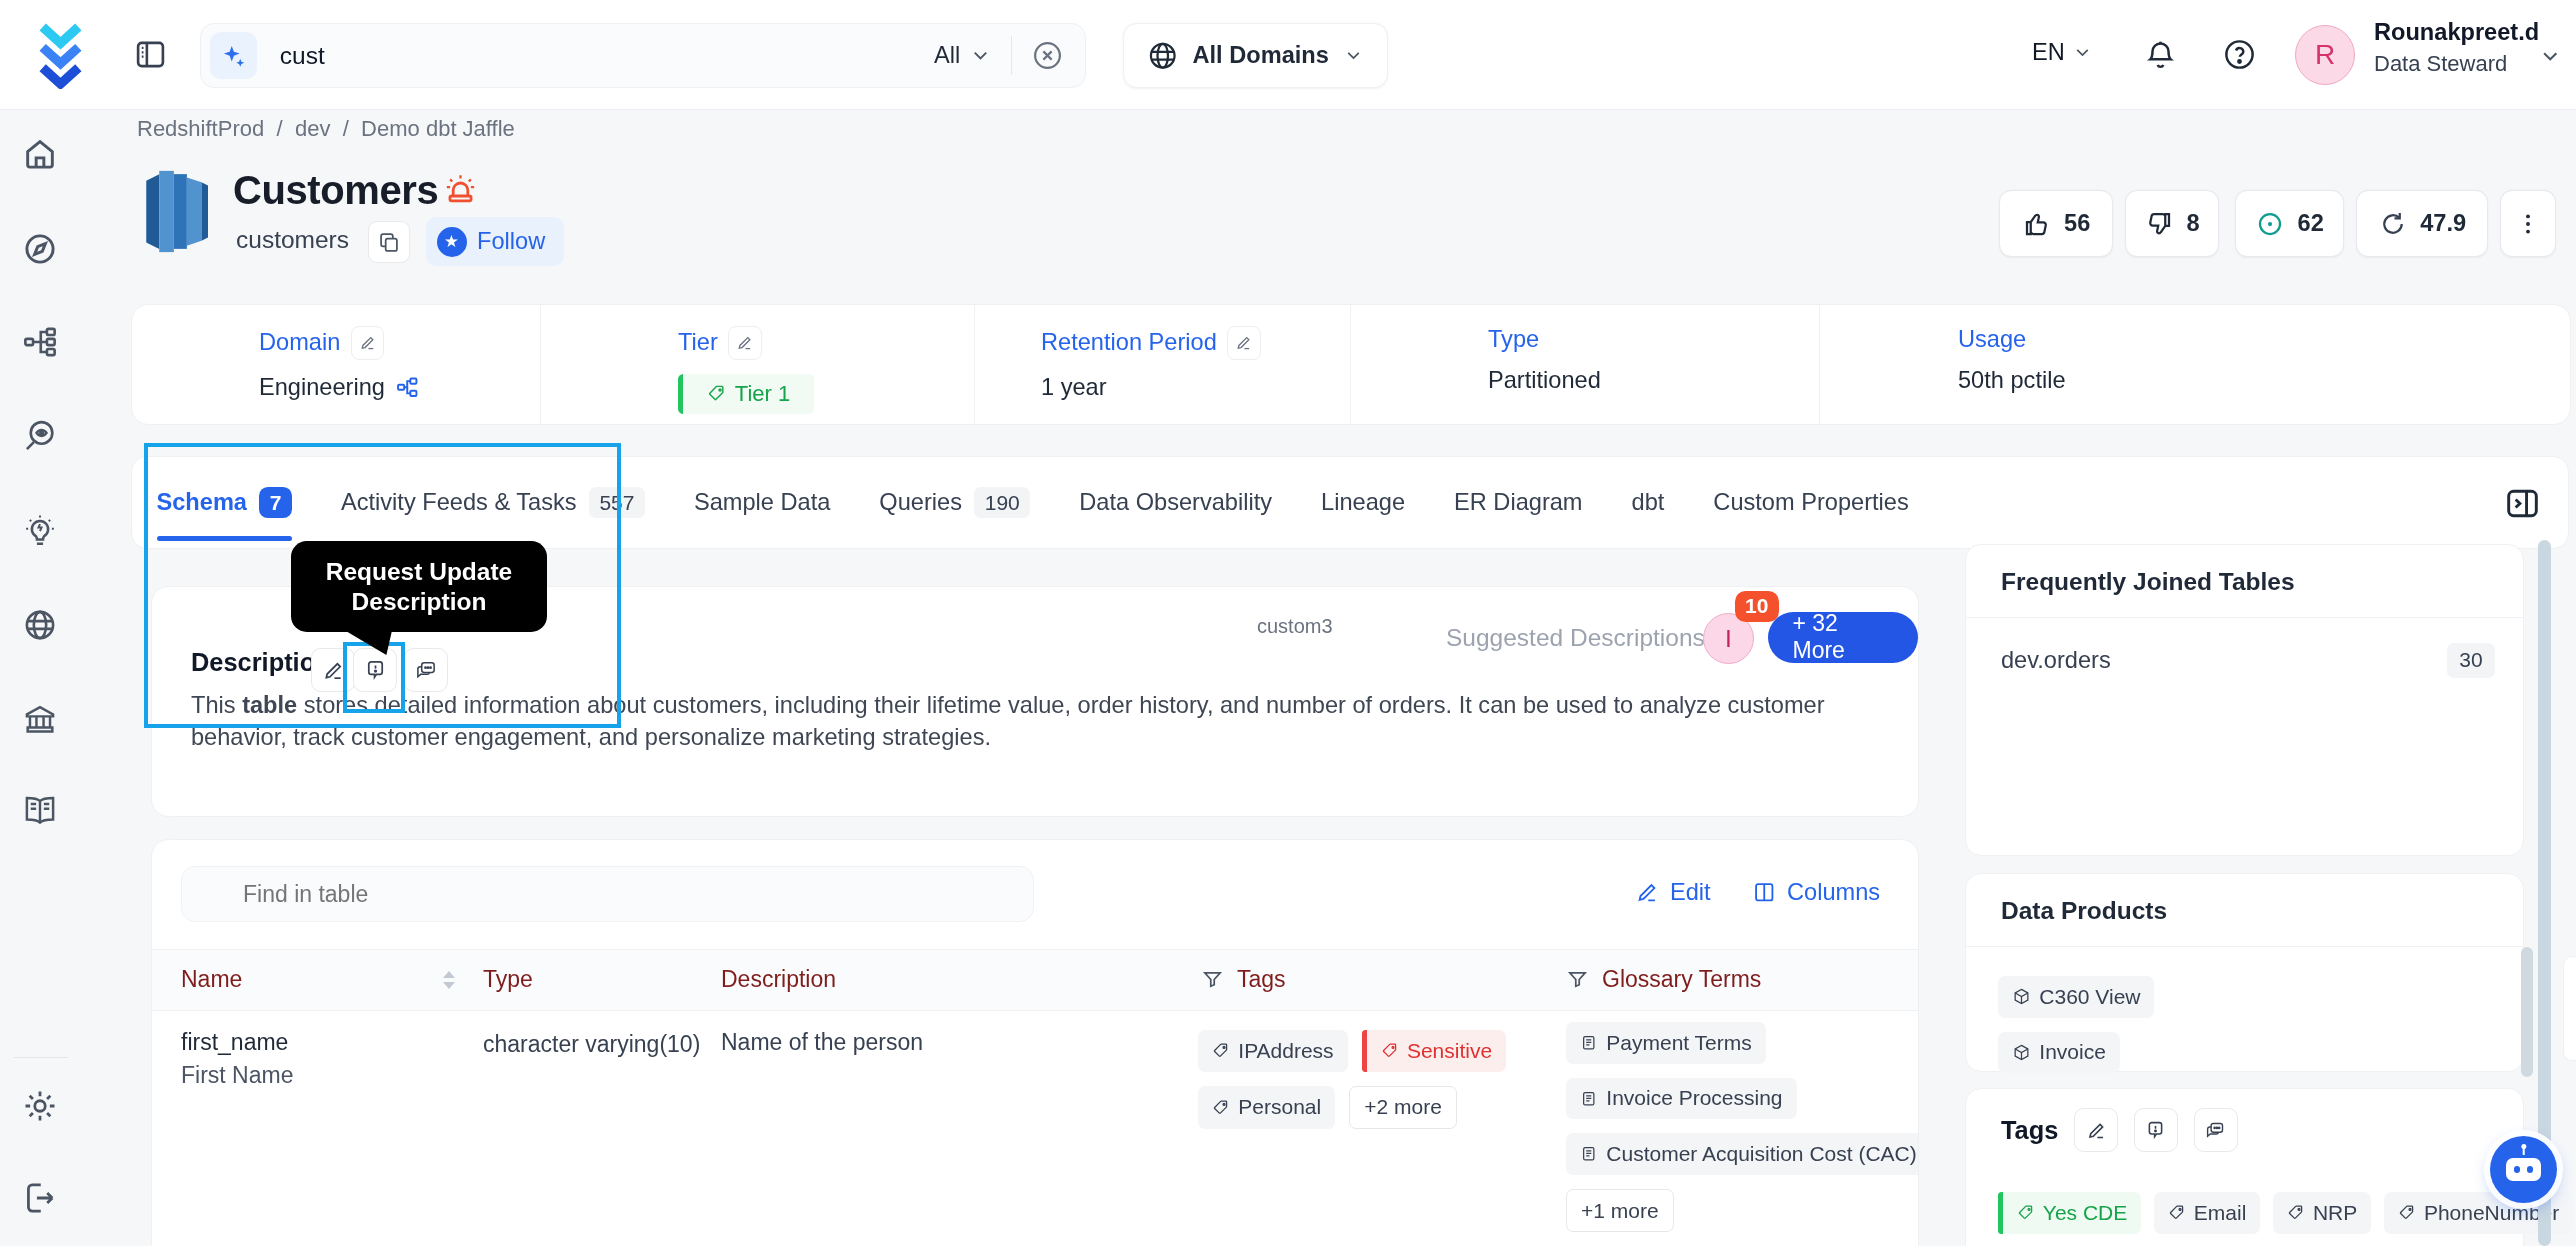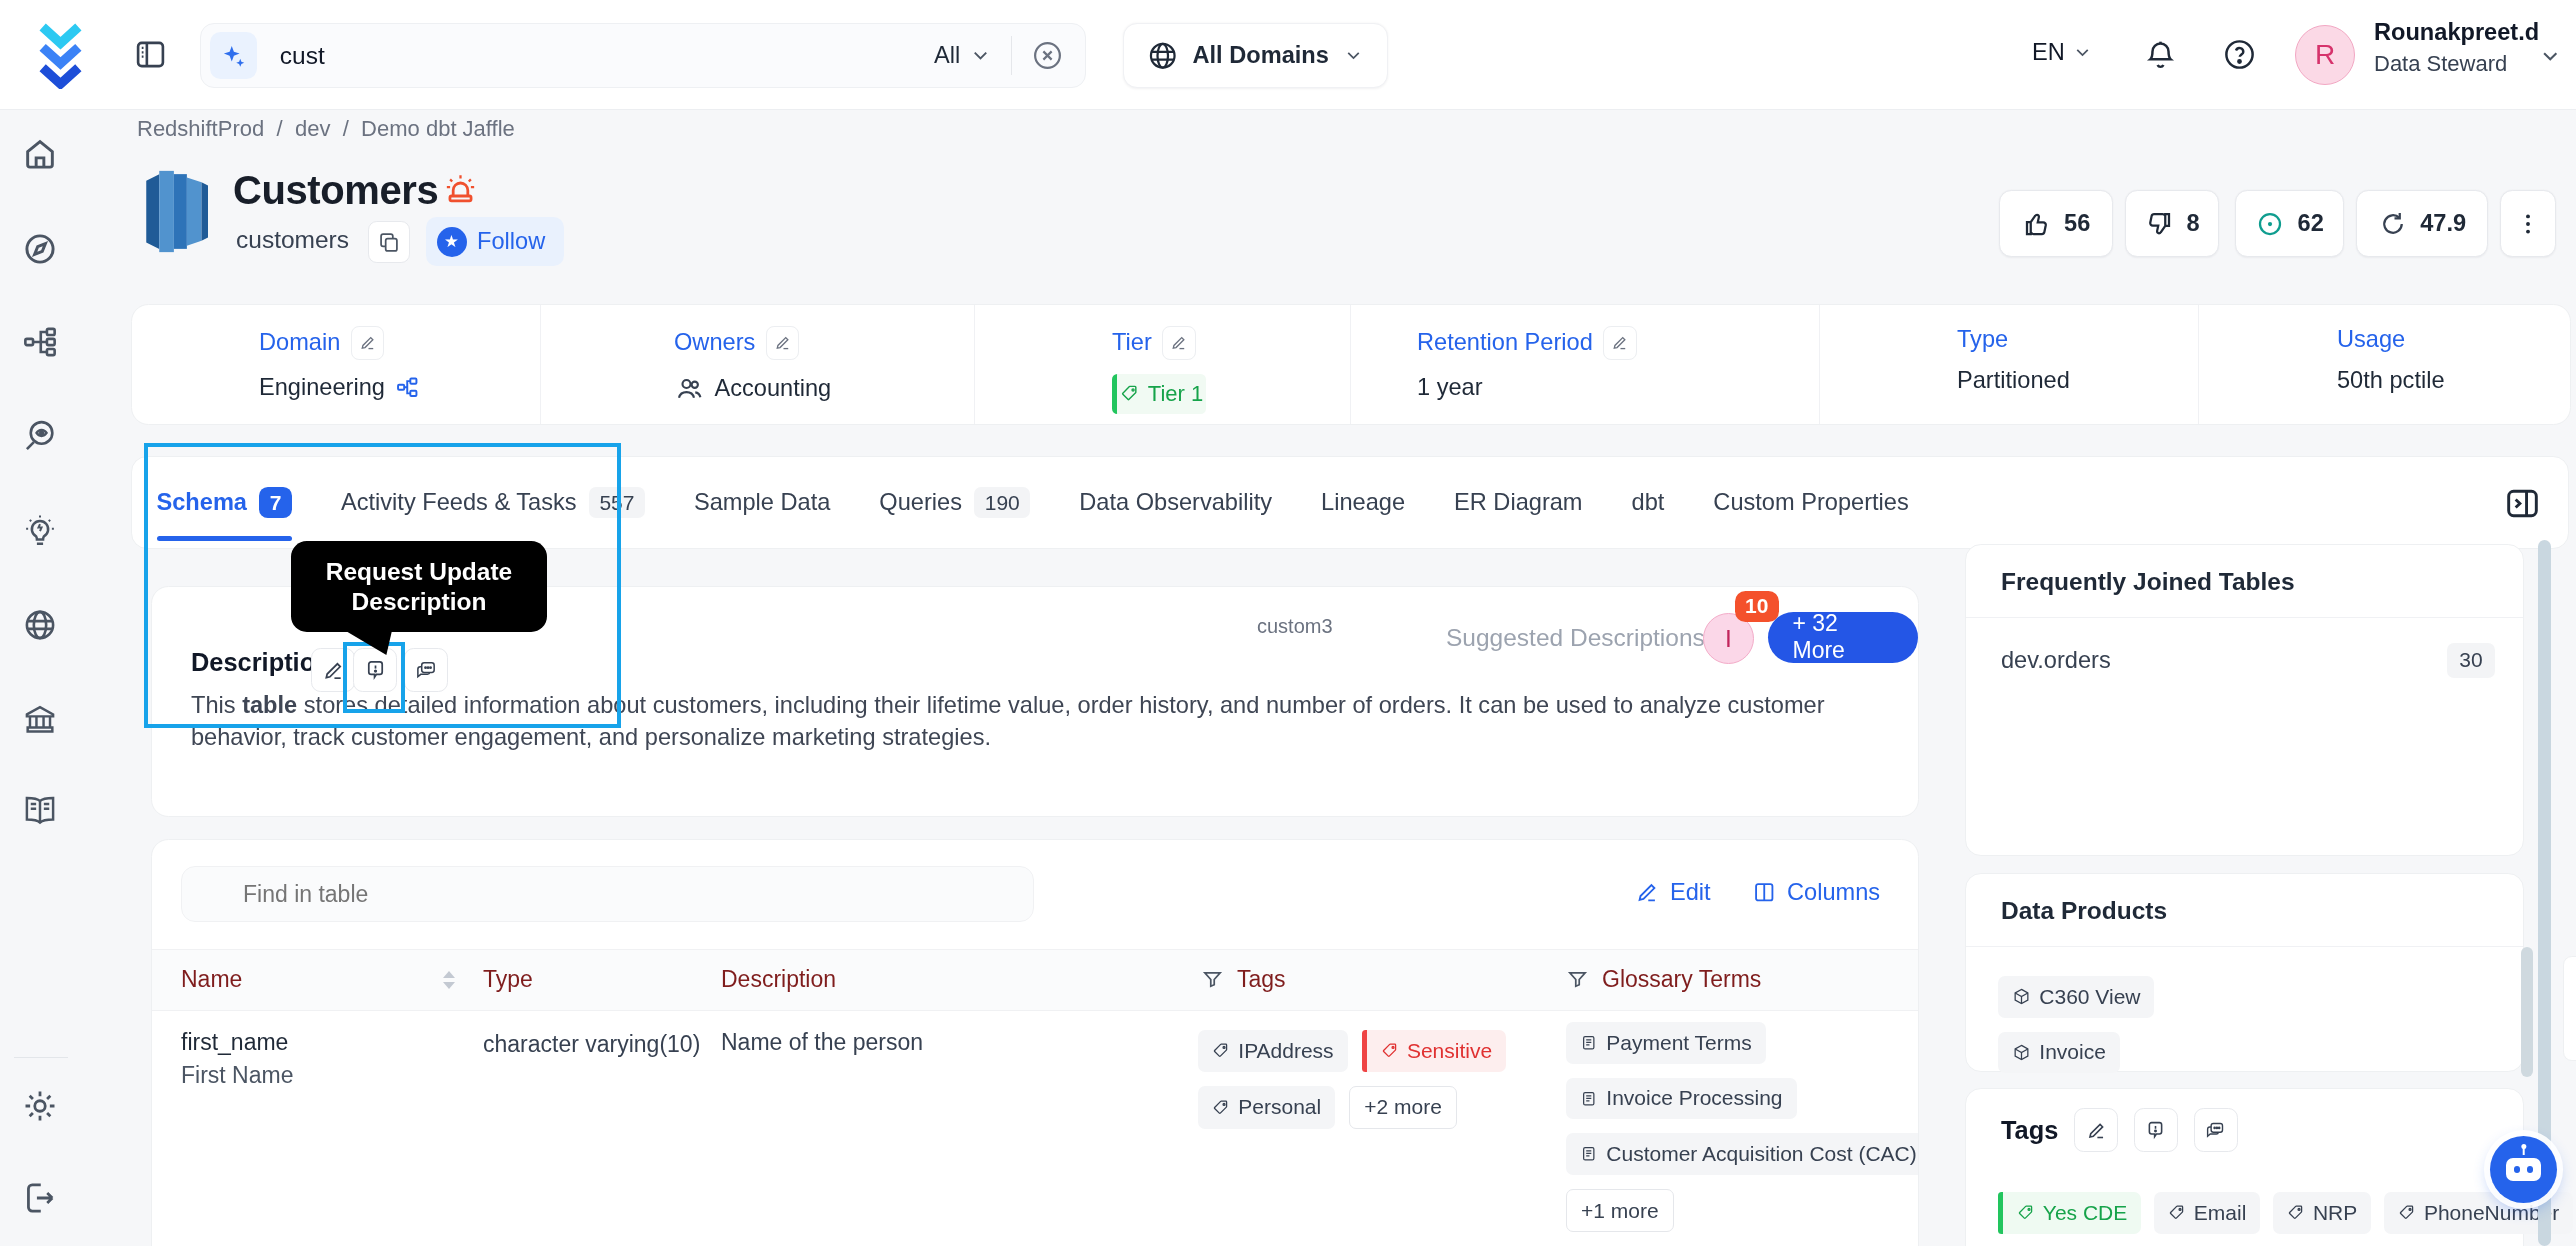--- a/index.html
+++ b/index.html
@@ -45,21 +45,21 @@
   
   .stat{position:absolute;top:190px;height:65px;background:#fff;border:0.9px solid #e7e9ed;border-radius:12.3px;box-shadow:0 0.9px 1.8px rgba(16,24,40,.05);display:flex;align-items:center;justify-content:center;gap:12.3px;font-size:23.6px;color:#1f2937;cursor:pointer;font-weight:bold;}
 
   
   .meta-card{position:absolute;left:131px;top:304px;width:2438px;height:119px;background:#fff;border:0.9px solid #eef0f2;border-radius:17.5px;display:grid;grid-template-columns:408px 434px 376px 469px 379px 372px;}
   .meta-col{position:relative;padding-top:21px;}
   .meta-col + .meta-col{border-left:0.9px solid #f0f1f4;}
   .meta-label{display:flex;align-items:center;gap:10.5px;font-size:23.6px;color:#2563eb;}
   .edit-chip{width:31.5px;height:31.5px;border:0.9px solid #eceef1;border-radius:7.9px;background:#fff;display:flex;align-items:center;justify-content:center;color:#6b7280;cursor:pointer;}
   .meta-value{margin-top:14px;font-size:23.6px;color:#1f2937;display:flex;align-items:center;gap:10.5px;}
-  .tier-pill{display:inline-flex;align-items:center;gap:8.8px;background:#f1faf3;border-left:5.3px solid #22c55e;border-radius:5.3px;padding:7px 3px;color:#16a34a;font-size:22px;}
+  .tier-pill{display:inline-flex;align-items:center;gap:8.8px;background:#f1faf3;border-left:5.3px solid #22c55e;border-radius:5.3px;padding:7px 24px;color:#16a34a;font-size:22px;}
 
   
   .tabbar{position:absolute;left:131px;top:456px;width:2438px;height:93px;background:#fff;border:0.9px solid #eef0f2;border-radius:15.8px;display:flex;align-items:center;padding-left:24.5px;box-sizing:border-box;}
   .tab{position:relative;height:100%;display:flex;align-items:center;gap:12.3px;margin-right:49px;font-size:23.6px;color:#374151;cursor:pointer;white-space:nowrap;}
   .tab.active{color:#2563eb;font-weight:bold;}
   .tab.active::after{content:"";position:absolute;left:0;right:0;bottom:7px;height:5.3px;border-radius:2.6px;background:#2563eb;}
   .tab-badge{background:#f3f4f6;border-radius:7px;padding:3.5px 10.5px;font-size:21px;color:#374151;font-weight:normal;}
   .tab.active .tab-badge{background:#2563eb;color:#fff;border-radius:8.8px;font-weight:bold;}
   .collapse-btn{position:absolute;right:23px;top:23px;width:46px;height:46px;color:#1f2937;display:flex;align-items:center;justify-content:center;cursor:pointer;}
 
@@ -370,40 +370,20 @@
       <div class="meta-value">
           <span>Engineering</span>
         <svg viewBox="0 0 24 24" width="24.5" height="24.5" fill="none" stroke="#2563eb" stroke-width="1.9">
             <rect x="3" y="9.5" width="6" height="5" rx="1"></rect>
             <rect x="15" y="3.5" width="6" height="5" rx="1"></rect>
             <rect x="15" y="15.5" width="6" height="5" rx="1"></rect>
             <path d="M9 12h3m0 0V6h3m-3 6v6h3"></path>
           </svg>
       </div>
     </div>
-    <div class="meta-col" style="padding-left:133px">
-      <div class="meta-label">
-          <span>Owners</span>
-        <span class="edit-chip">
-            <svg viewBox="0 0 24 24" width="17.5" height="17.5" fill="none" stroke="currentColor" stroke-width="1.8">
-              <path d="M4.5 19.5l3.8-.9L19 7.9l-2.9-2.9L5.4 15.7l-.9 3.8z"></path>
-              <path d="M13 20h6.5"></path>
-            </svg>
-          </span>
-      </div>
-      <div class="meta-value">
-        <svg viewBox="0 0 24 24" width="30" height="30" fill="none" stroke="#374151" stroke-width="1.7">
-            <circle cx="10" cy="8" r="3.2"></circle>
-            <path d="M4 19c.7-3 2.8-4.5 6-4.5s5.3 1.5 6 4.5"></path>
-            <circle cx="16.6" cy="8.6" r="2.5"></circle>
-            <path d="M17 14.7c2.3.3 3.6 1.6 4.1 3.9"></path>
-          </svg>
-        <span>Accounting</span>
-      </div>
-    </div>
     <div class="meta-col" style="padding-left:137px">
       <div class="meta-label">
           <span>Tier</span>
         <span class="edit-chip">
             <svg viewBox="0 0 24 24" width="17.5" height="17.5" fill="none" stroke="currentColor" stroke-width="1.8">
               <path d="M4.5 19.5l3.8-.9L19 7.9l-2.9-2.9L5.4 15.7l-.9 3.8z"></path>
               <path d="M13 20h6.5"></path>
             </svg>
           </span>
       </div>

